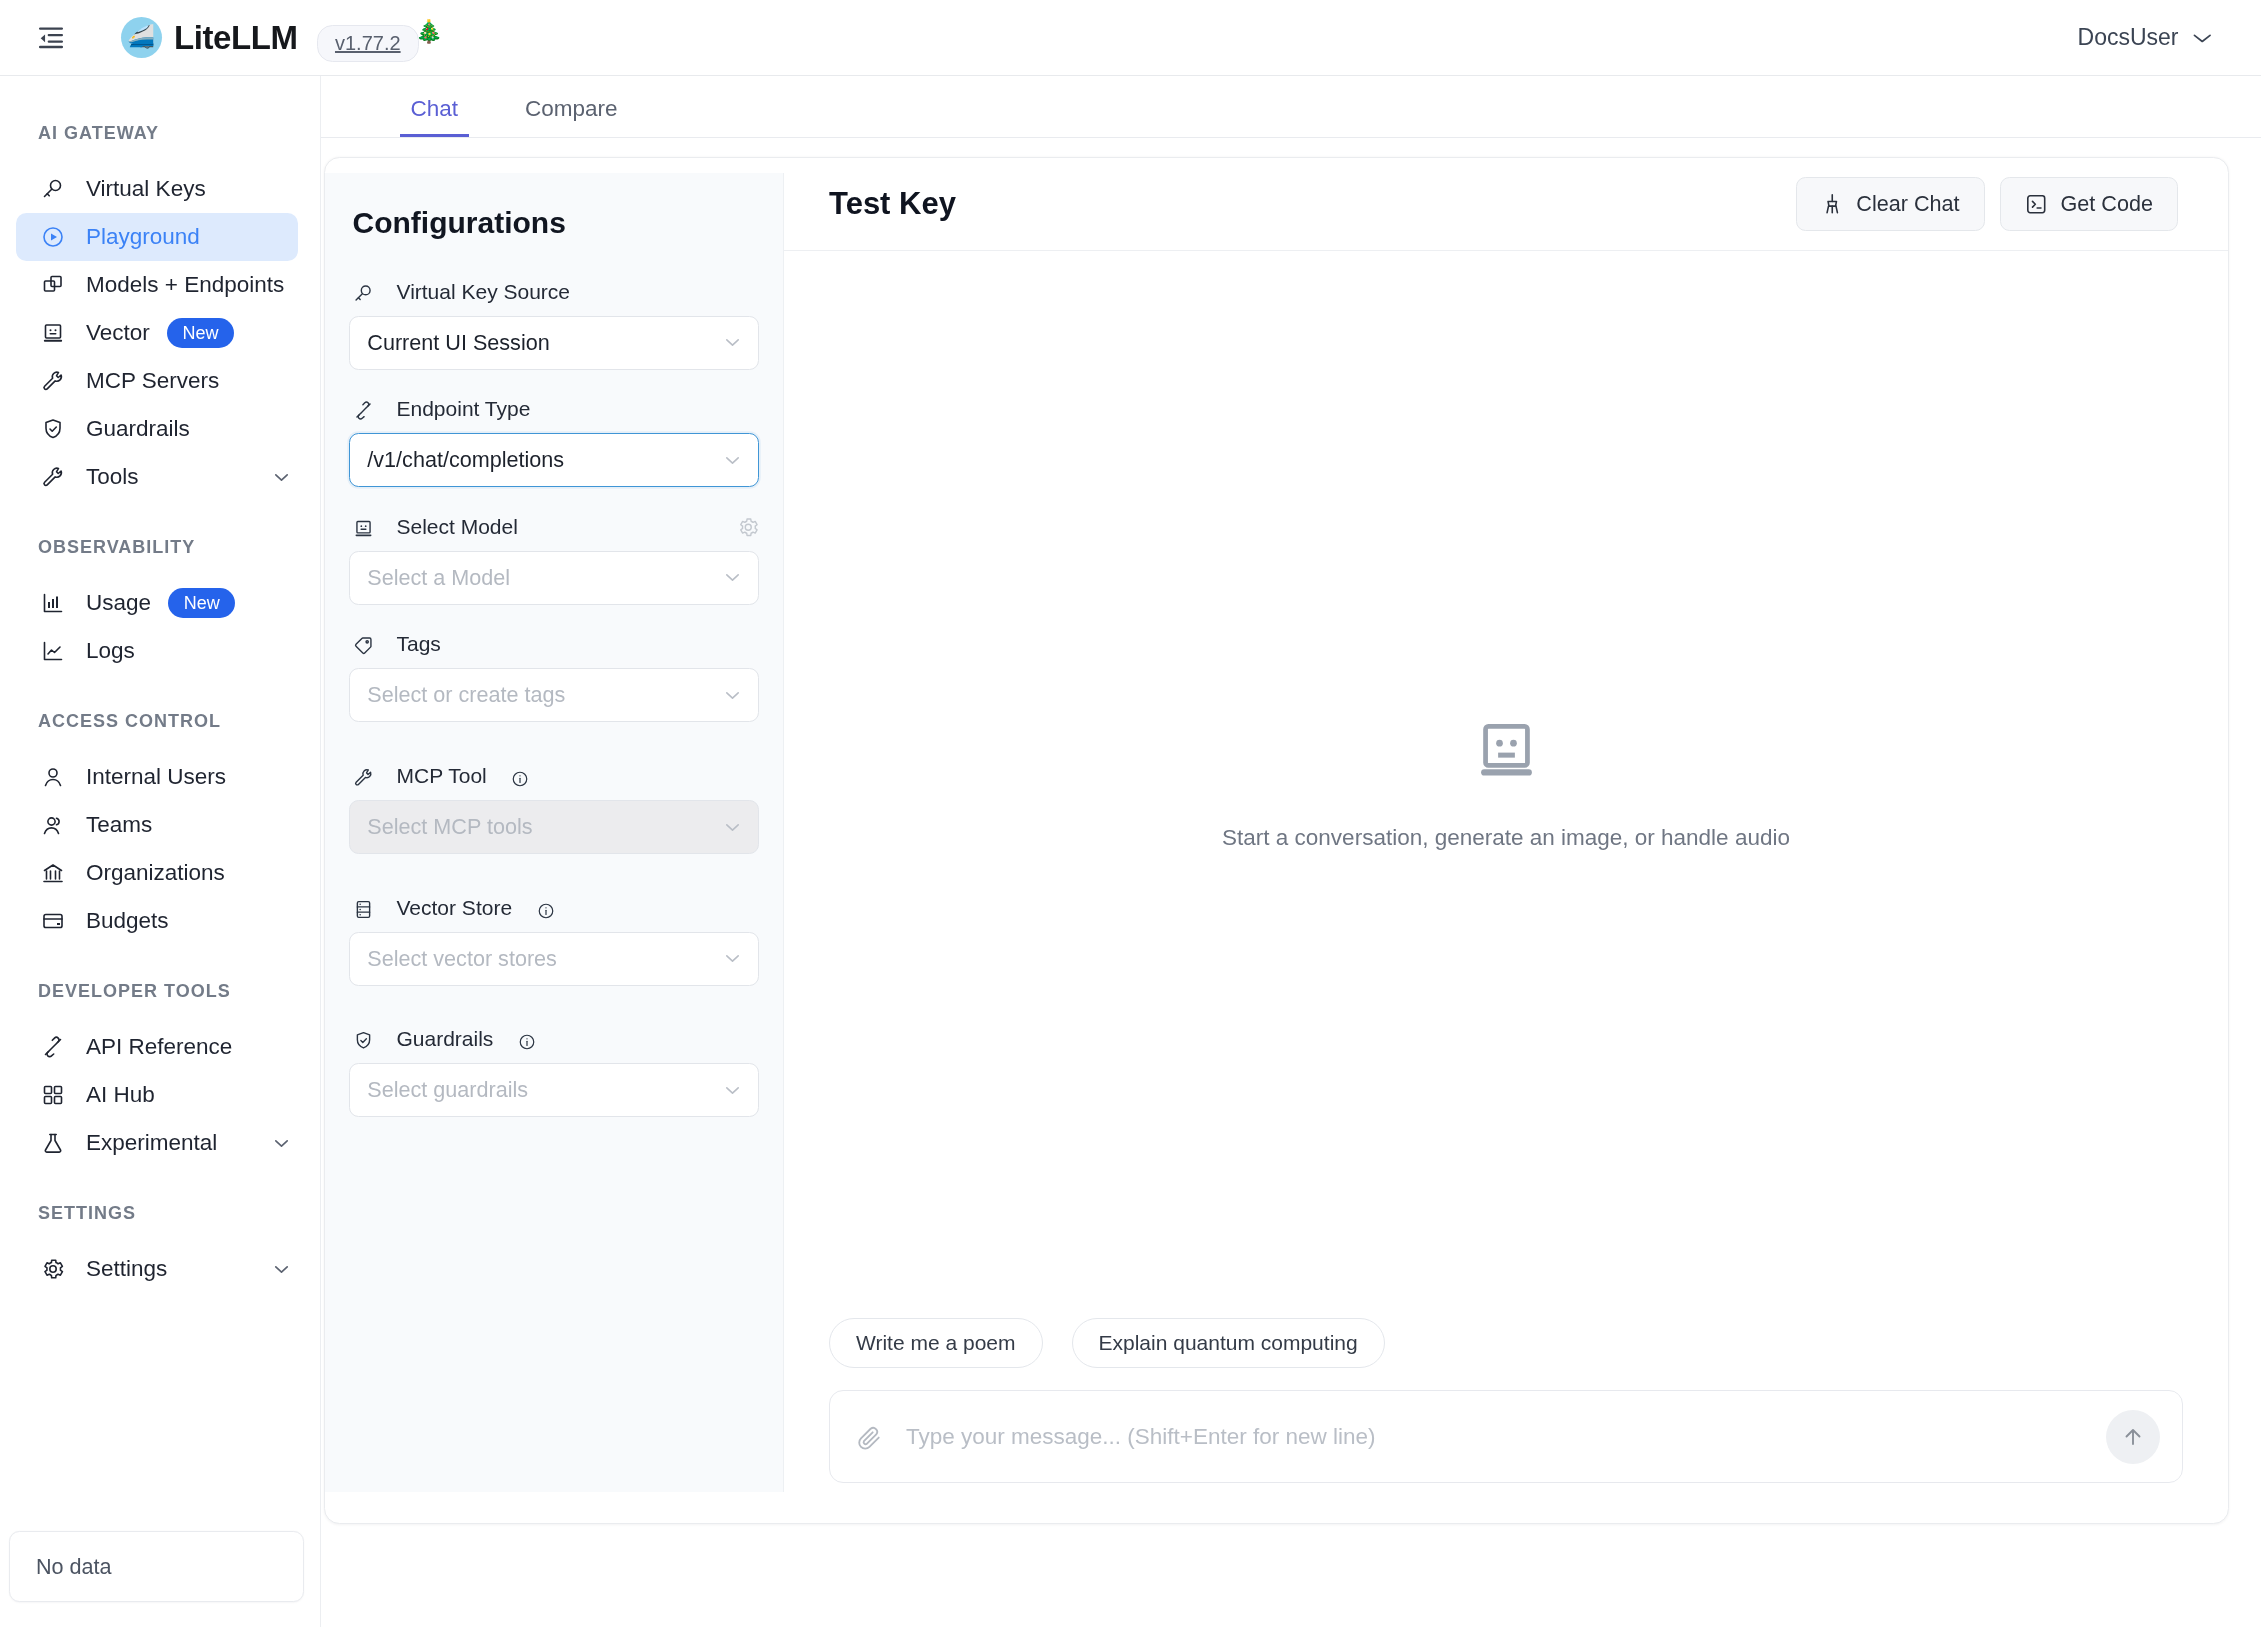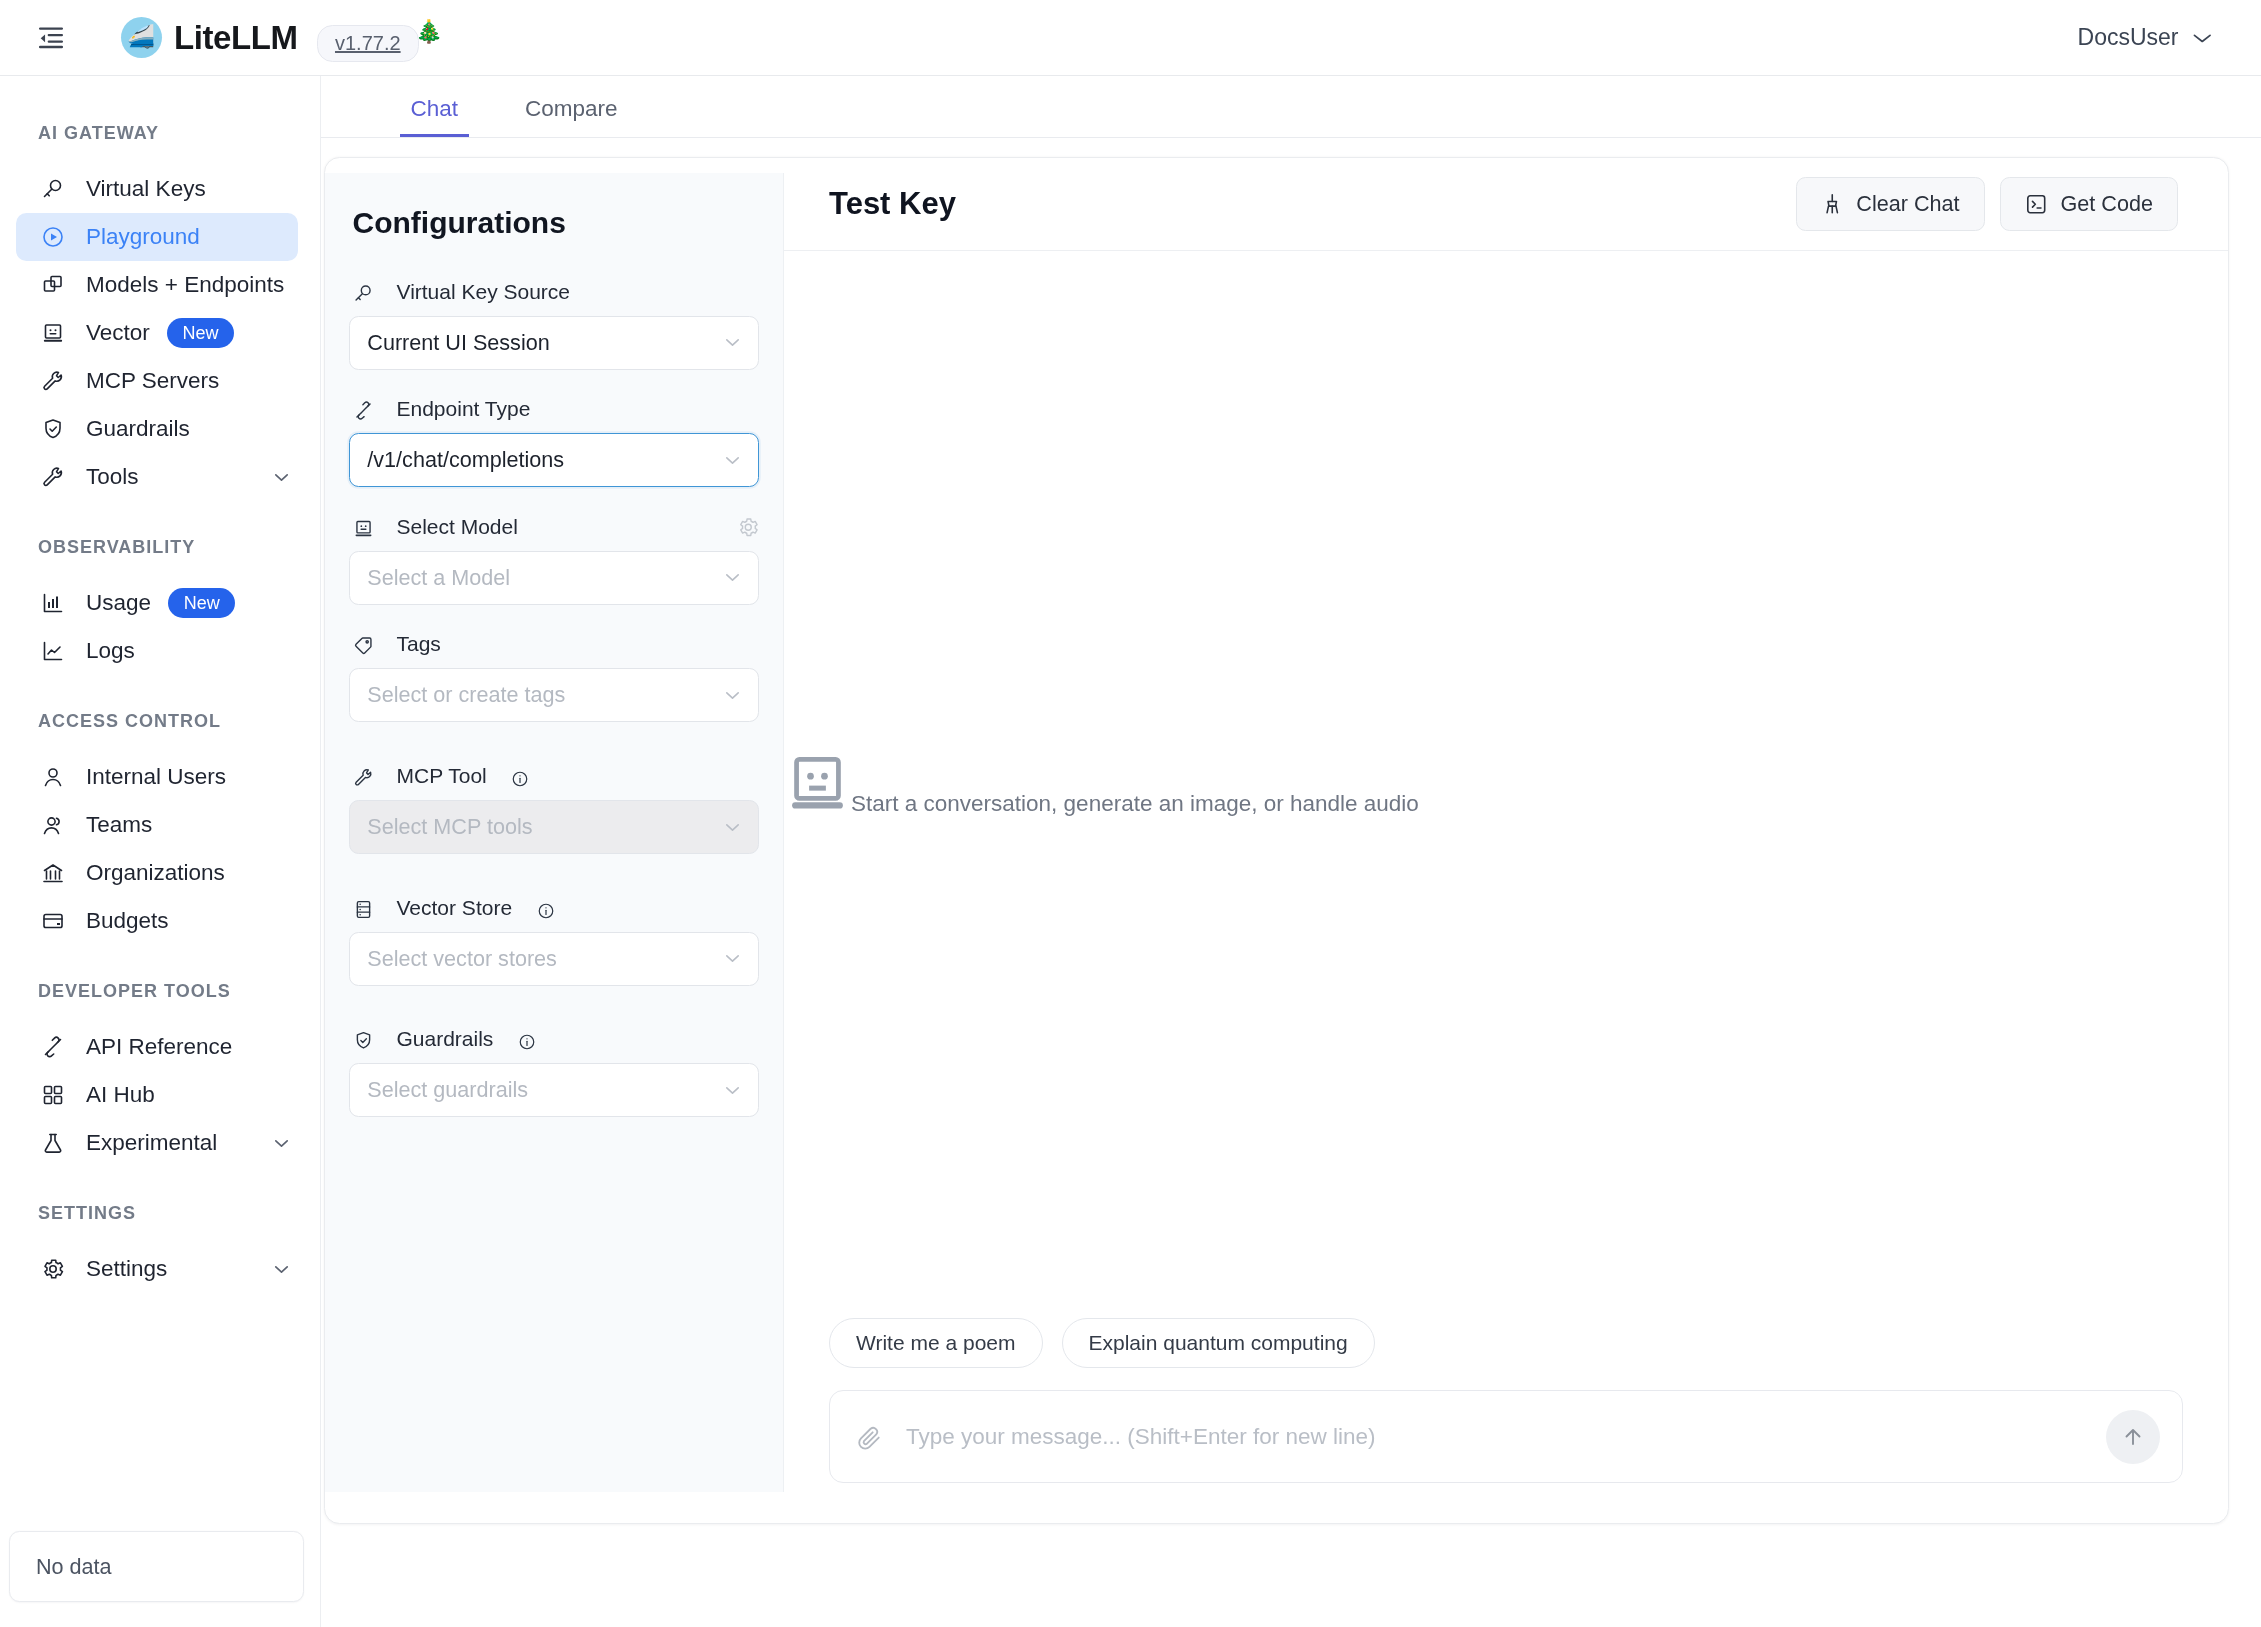--- a/index.html
+++ b/index.html
@@ -154,26 +154,26 @@
   .chat-title { font-size: 31px; font-weight: bold; color: #0f1420; }
   .chat-head-btns { margin-left: auto; display: flex; gap: 15.5px; }
   .hbtn {
     display: flex; align-items: center; gap: 13px;
     height: 54px; padding: 0 24px;
     background: #f7f8fa; border: 0.9px solid #e4e7eb;
     border-radius: 9.5px; font-size: 21.6px; color: #2b313c;
     cursor: pointer;
   }
   .chat-body {
-    flex: 1; display: flex; 
-    align-items: center; 
+    flex: 1; display: flex; flex-direction: column;
+    align-items: center; justify-content: center;
   }
   .empty-text { font-size: 22.5px; color: #6f7683; margin-top: 40px; }
   .chips {
-    display: flex; gap: 19px; padding: 0 0 0 45px;
+    display: flex; gap: 29px; padding: 0 0 0 45px;
     margin-bottom: 22.5px;
   }
   .chip {
     border: 0.9px solid #e4e7ec; border-radius: 863px;
     padding: 12px 26px; font-size: 21px; color: #343b47;
     background: #fff; cursor: pointer; white-space: nowrap;
   }
   .composer {
     margin: 0 45px 40px 45px;
     border: 0.9px solid #e7e9ee; border-radius: 14px;

